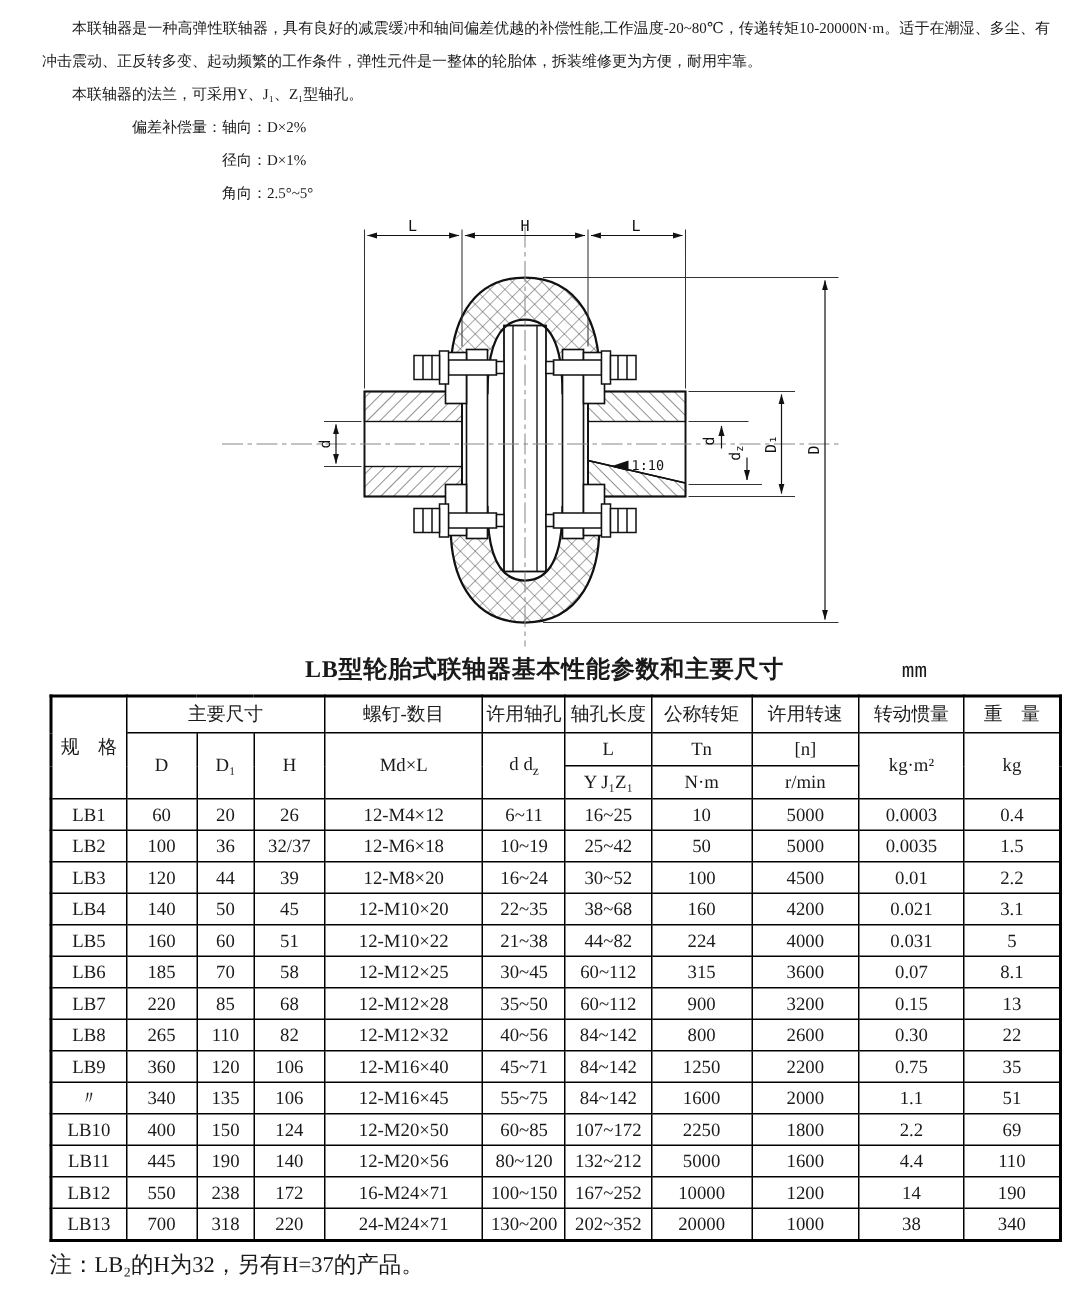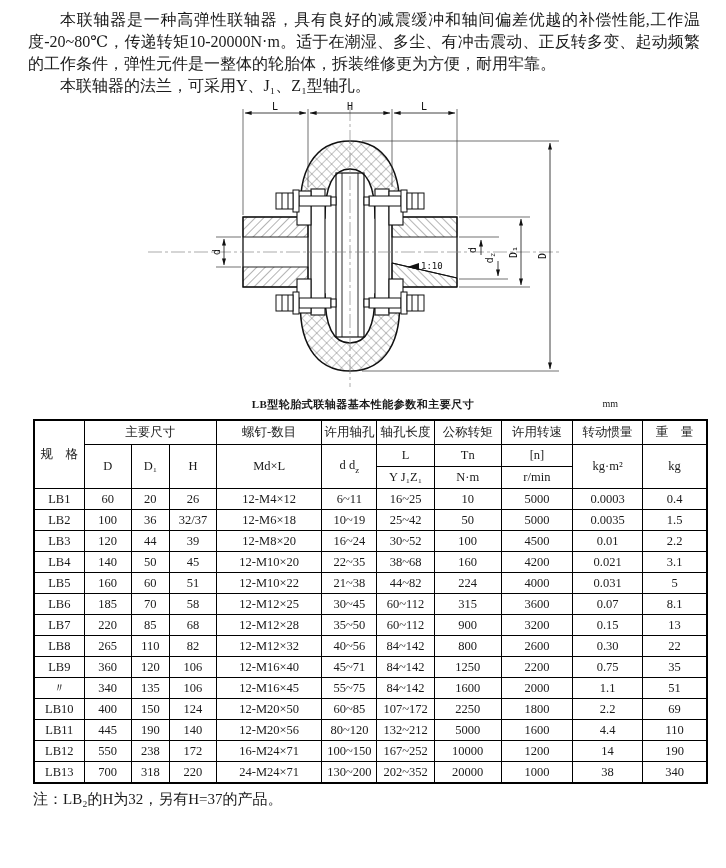--- a/index.html
+++ b/index.html
@@ -2,29 +2,29 @@
 <html><head>
 <meta charset="utf-8">
 <style>
   html,body{margin:0;padding:0;background:#fff;}
   body{
     width:726px;height:868px;
     font-family:"Liberation Serif","DejaVu Serif",serif;
     color:#1a1a1a;overflow:hidden;
   }
   .page{width:726px;height:868px;position:relative;}
-  .intro{padding:9px 26px 0 28px;font-size:16px;line-height:22px;text-align:justify;}
+  .intro{padding:9px 26px 0 28px;font-size:10px;line-height:22px;text-align:justify;}
   .intro p{margin:0;text-indent:2em;}
   .comp{display:flex;margin-left:60px;}
   .comp-label{white-space:nowrap;}
   .comp-items div{white-space:nowrap;}
   .drawing-wrap{width:726px;height:292px;margin-top:2px;}
   .caption-row{position:relative;text-align:center;height:24px;line-height:24px;margin-top:0;}
-  .caption{font-weight:bold;font-size:11px;letter-spacing:.5px;}
-  .unit{position:absolute;right:108px;top:1px;font-size:10px;font-weight:normal;}
+  .caption{font-weight:bold;font-size:16px;letter-spacing:.5px;}
+  .unit{position:absolute;right:108px;top:1px;font-size:14px;font-weight:normal;font-family:Liberation Mono, monospace;}
   table.spec{
     border-collapse:collapse;table-layout:fixed;
     width:675px;margin:4px 0 0 33px;
     font-size:12.5px;text-align:center;
   }
   table.spec th,table.spec td{
     border:1px solid #000;padding:0;font-weight:normal;
     overflow:hidden;white-space:nowrap;
   }
   table.spec{border:2px solid #000;}
@@ -37,20 +37,28 @@
   svg text{font-family:"DejaVu Sans Mono","Liberation Mono",monospace;fill:#111;}
 </style>
 </head>
 <body>
 
 <div class="page">
 
   <div class="intro">
     <p>本联轴器是一种高弹性联轴器，具有良好的减震缓冲和轴间偏差优越的补偿性能,工作温度-20~80℃，传递转矩10-20000N·m。适于在潮湿、多尘、有冲击震动、正反转多变、起动频繁的工作条件，弹性元件是一整体的轮胎体，拆装维修更为方便，耐用牢靠。</p>
     <p>本联轴器的法兰，可采用Y、J₁、Z₁型轴孔。</p>
+    <div class="comp">
+      <div class="comp-label">偏差补偿量：</div>
+      <div class="comp-items">
+        <div>轴向：D×2%</div>
+        <div>径向：D×1%</div>
+        <div>角向：2.5°~5°</div>
+      </div>
+    </div>
   </div>
 
   <div class="drawing-wrap">
   <svg width="726" height="292" viewBox="0 0 726 292">
     <defs>
       <marker id="arr" viewBox="0 0 10 8" refX="9.2" refY="4" markerWidth="9" markerHeight="8" orient="auto-start-reverse">
         <path d="M0,1.2 L9.6,4 L0,6.8 Z" fill="#111"></path>
       </marker>
       <pattern id="pL" patternUnits="userSpaceOnUse" width="6" height="6" patternTransform="rotate(45)">
         <line x1="0" y1="0" x2="0" y2="6" stroke="#444" stroke-width="0.8"></line>

